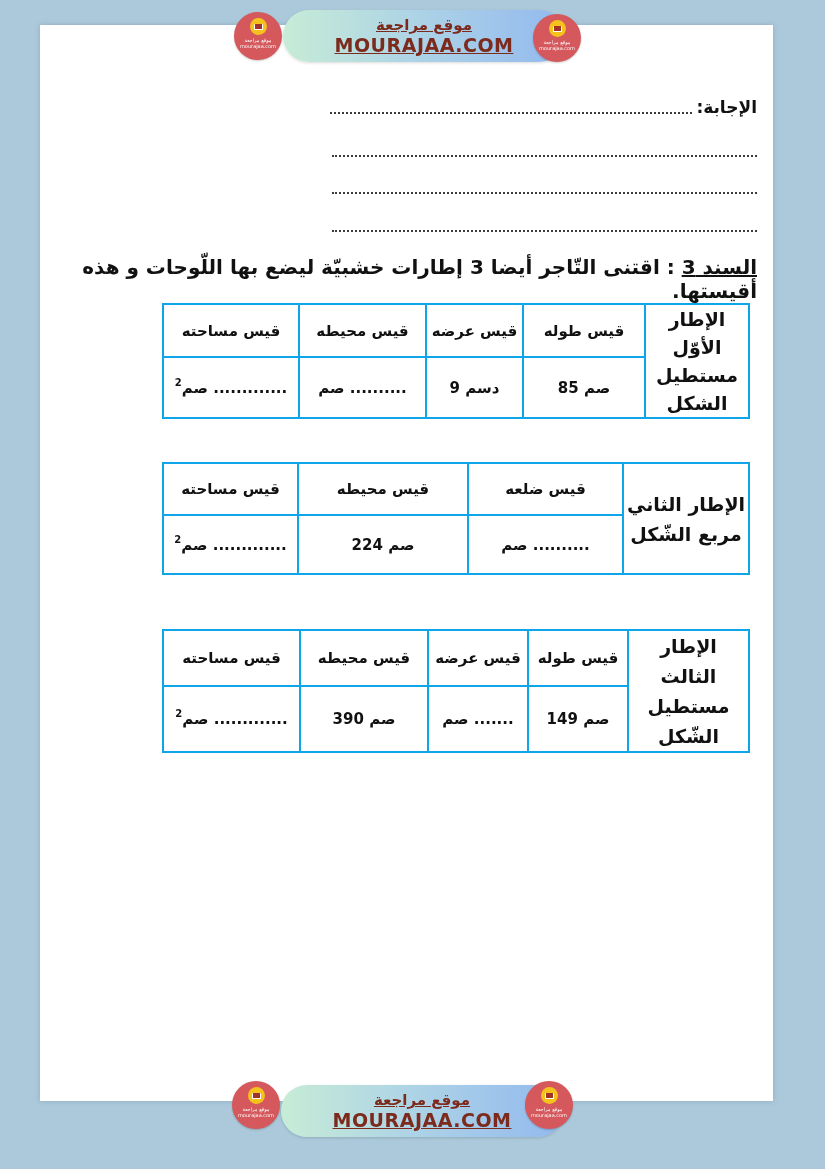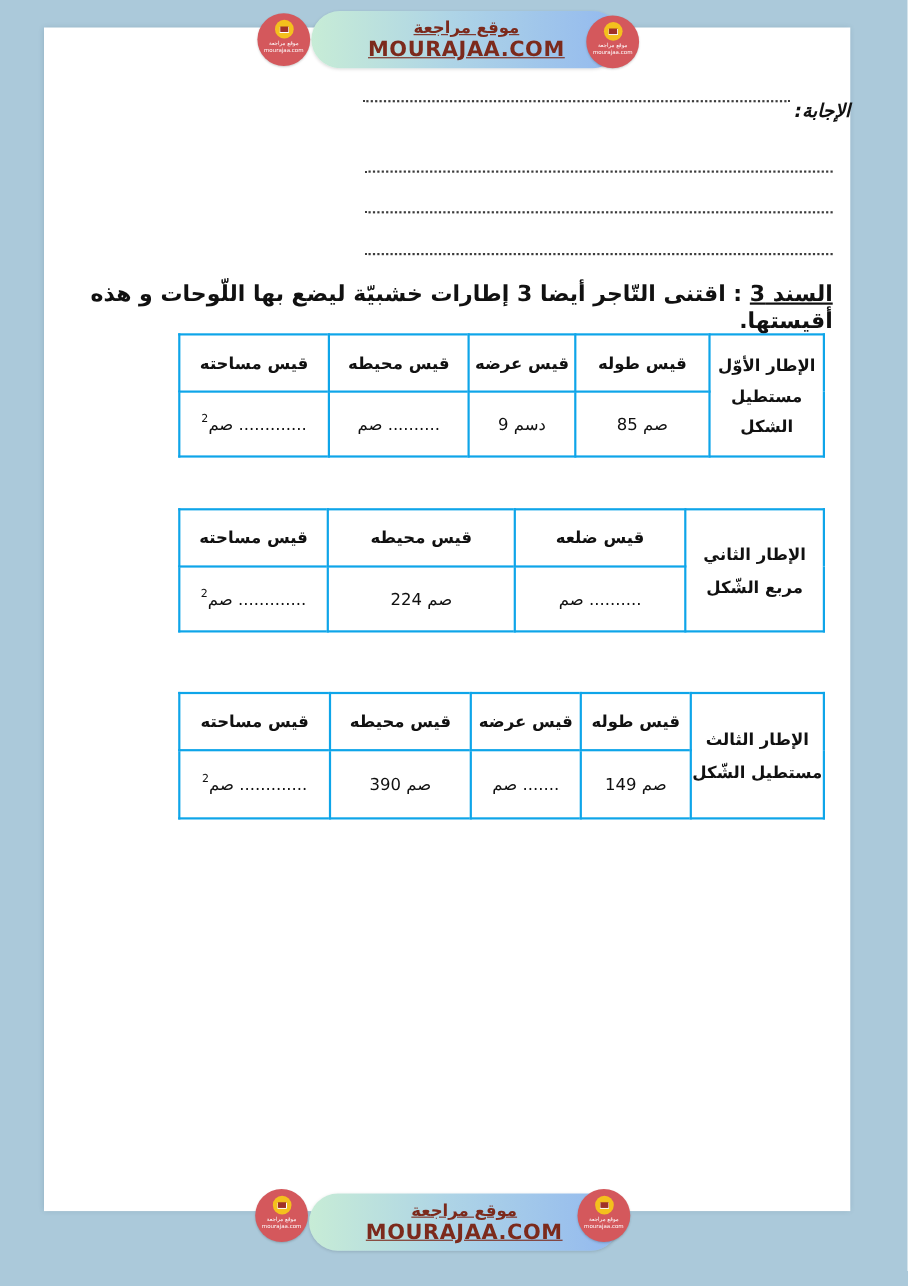--- a/index.html
+++ b/index.html
@@ -45,22 +45,22 @@
   }
   .book-icon {
     width:9px; height:6px; background:#a03228;
     border-left:1px solid #fff; border-right:1px solid #fff;
     border-bottom:1px solid #fff; border-radius:1px;
   }
   .badge .bl1 { font-size:5px; color:#ffffff; margin-top:3px; direction:rtl; line-height:5px;}
   .badge .bl2 { font-size:5px; color:#ffffff; line-height:6px; }
   
   .answer-row {
-    position:absolute; top:66px; right:0; left:290px; height:26px;
-    direction:rtl; display:flex; font-style:italic;
+    position:absolute; top:66px; right:16px; left:290px; height:26px;
+    direction:rtl; display:flex; align-items:flex-end;
   }
   .answer-label { font-size:17px; font-weight:bold; color:#111; white-space:nowrap; }
   .answer-row .fill {
     flex:1; border-bottom:2px dotted #3b3b3b; margin:0 4px 3px 0; height:0;
   }
   .ans-line {
     position:absolute; left:292px; right:16px; height:0;
     border-bottom:2px dotted #3b3b3b;
   }
   
@@ -76,23 +76,23 @@
   table.mtable {
     position:absolute; left:122px; width:586px;
     border-collapse:collapse; direction:rtl; table-layout:fixed;
   }
   .t1 { top:278px; } .t2 { top:437px; } .t3 { top:604px; }
   .mtable td {
     border:2px solid #0ea5e9; text-align:center; vertical-align:middle;
     color:#111;
   }
   .mtable .hdr { height:52px; font-weight:bold; font-size:15px; }
-  .mtable .val { height:59px; font-size:15px; font-weight:normal; }
+  .mtable .val { height:59px; font-size:15px; font-weight:bold; }
   .t3 .val { height:62px; }
-  .tlabel { font-weight:bold; font-size:15px; }
+  .tlabel { font-weight:bold; font-size:19px; }
   .t1 .tlabel div { line-height:28px; }
   .t2 .tlabel div, .t3 .tlabel div { line-height:30px; }
   .ltrv { direction:ltr; unicode-bidi:isolate; display:inline-block; }
   .rtlv { direction:rtl; unicode-bidi:isolate; display:inline-block; }
   .rtlv sup { font-size:10px; position:relative; top:-1px; }
 </style>
 </head>
 <body>
 
 <div class="pill" style="left:283px; top:10px;">

